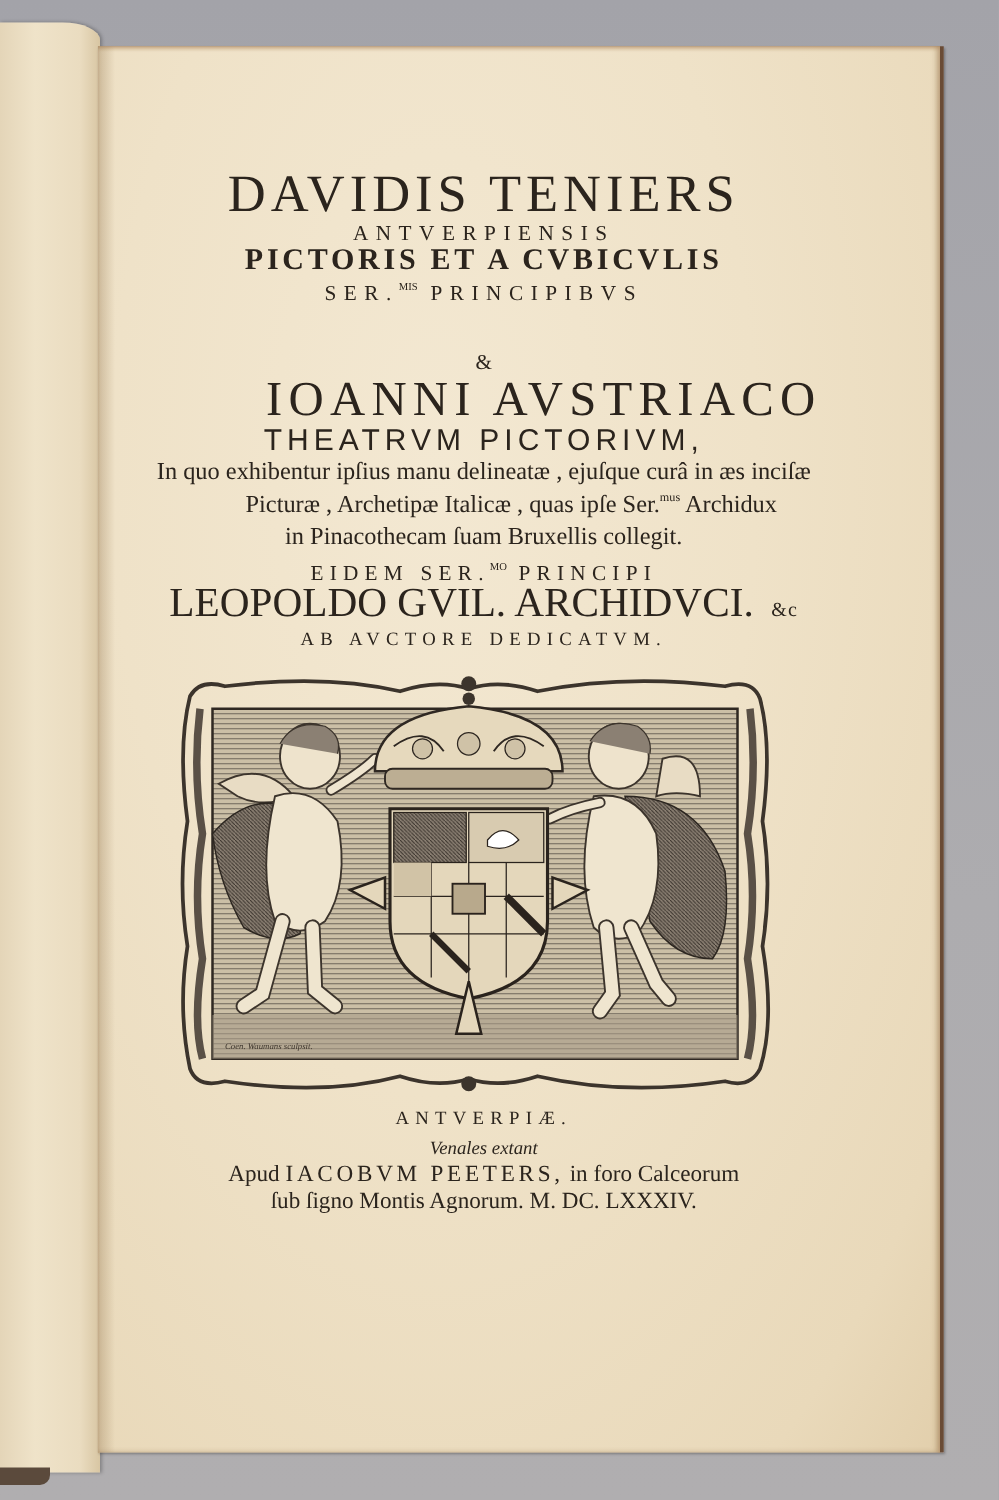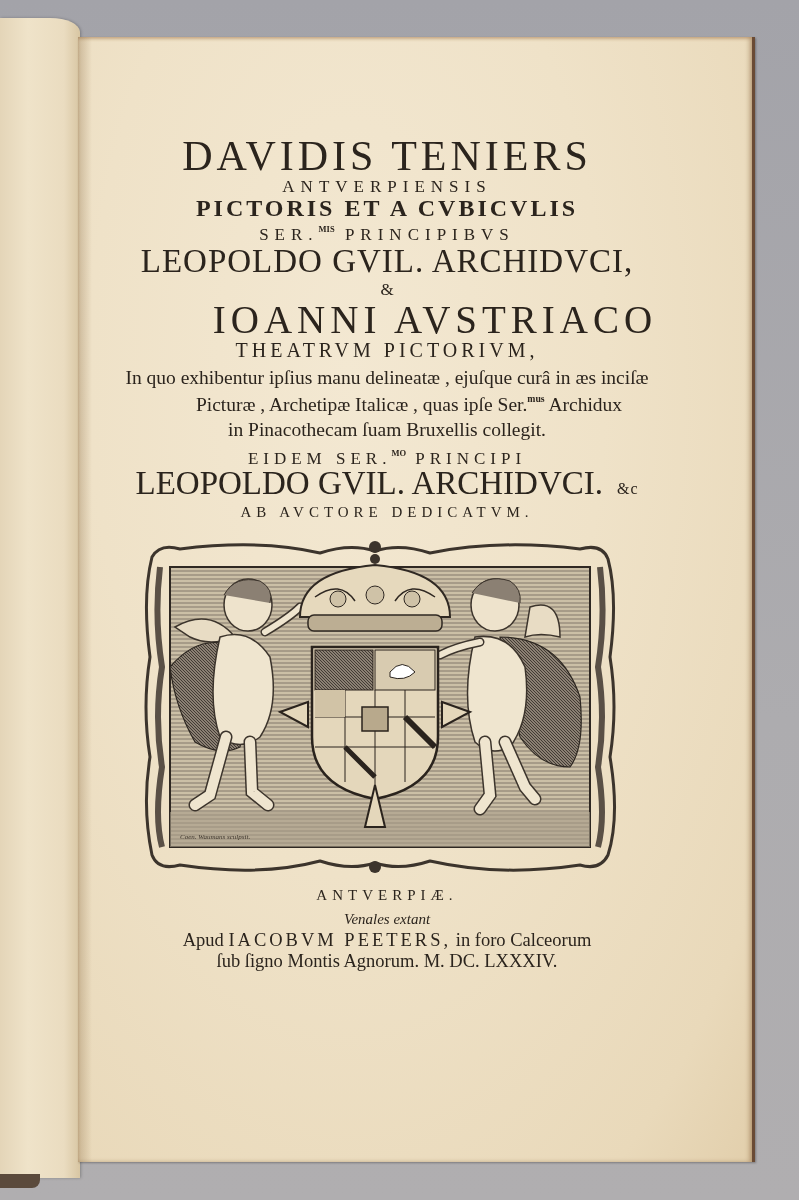--- a/index.html
+++ b/index.html
@@ -15,49 +15,48 @@
     border-right:3px solid #6a4b35;}
   .page-shadow{position:absolute;left:78px;top:37px;width:14px;height:1125px;background:linear-gradient(90deg,rgba(140,110,70,.35),rgba(0,0,0,0));}
   .text{position:absolute;left:0;width:618px;text-align:center;color:#2b241d;}
   .t-l1{top:95px;font-size:42px;letter-spacing:4px;font-family:"Liberation Serif",serif;}
   .t-l2{top:140px;font-size:17px;letter-spacing:6px;font-family:"Liberation Serif",serif;}
   .t-l3{top:158px;font-size:24px;letter-spacing:3px;font-family:"Liberation Serif",serif;font-weight:bold;}
   .t-l4{top:187px;font-size:17px;letter-spacing:6px;font-family:"Liberation Serif",serif;}
   .t-l5{top:206px;font-size:33px;letter-spacing:1px;font-family:"Liberation Serif",serif;}
   .t-l6{top:243px;font-size:17px;font-family:"Liberation Serif",serif;}
   .t-l7{top:260px;font-size:39px;letter-spacing:5px;font-family:"Liberation Serif",serif;margin-left:48px;}
-  .t-l8{top:302px;font-size:20px;letter-spacing:4px;font-family:Liberation Serif, serif;}
+  .t-l8{top:302px;font-size:24px;letter-spacing:4px;font-family:Liberation Sans, sans-serif;}
   .t-body{font-size:19.5px;font-family:"Liberation Serif",serif;}
   .t-b1{top:330px;} .t-b2{top:356px;margin-left:22px;} .t-b3{top:382px;}
   .t-l9{top:411px;font-size:17px;letter-spacing:5px;font-family:"Liberation Serif",serif;}
   .t-l10{top:428px;font-size:33px;font-family:"Liberation Serif",serif;}
   .t-l10 .etc{font-size:16px;margin-left:14px;letter-spacing:1px;}
   .t-l11{top:467px;font-size:15px;letter-spacing:5px;font-family:"Liberation Serif",serif;}
-  sup{font-size:.5em;vertical-align:.9em;letter-spacing:0;font-weight:bold;}
+  sup{font-size:.5em;vertical-align:.9em;letter-spacing:0;}
   .engr{position:absolute;left:62px;top:500px;width:480px;height:340px;}
   .t-im1{top:850px;font-size:15px;letter-spacing:5px;font-family:"Liberation Serif",serif;}
   .t-im2{top:874px;font-size:15px;font-style:italic;font-family:"Liberation Serif",serif;}
   .t-im3{top:893px;font-size:18.5px;font-family:"Liberation Serif",serif;}
   .t-im3 .caps{letter-spacing:3px;}
   .t-im4{top:914px;font-size:18.5px;font-family:"Liberation Serif",serif;}
   .t-im5{top:944px;font-size:15px;font-style:italic;font-family:"Liberation Serif",serif;}
   .signature{font-family:"Liberation Serif",serif;font-style:italic;}
 </style>
 </head>
 <body>
 
 <div class="bg"></div>
 <div class="left-page"></div>
 
 <div class="page">
   <div class="text t-l1">DAVIDIS TENIERS</div>
   <div class="text t-l2">ANTVERPIENSIS</div>
   <div class="text t-l3">PICTORIS ET A CVBICVLIS</div>
   <div class="text t-l4"><span>SER.</span><sup>MIS</sup><span> PRINCIPIBVS</span></div>
-  <div class="text t-l5">LEOPOLDO GVIL. ARCHIDVCI,</div>
   <div class="text t-l6">&amp;</div>
   <div class="text t-l7">IOANNI AVSTRIACO</div>
   <div class="text t-l8">THEATRVM PICTORIVM,</div>
 
   <div class="text t-body t-b1">In quo exhibentur ipſius manu delineatæ , ejuſque curâ in æs inciſæ</div>
   <div class="text t-body t-b2"><span>Picturæ , Archetipæ Italicæ , quas ipſe Ser.</span><sup>mus</sup><span> Archidux</span></div>
   <div class="text t-body t-b3">in Pinacothecam ſuam Bruxellis collegit.</div>
 
   <div class="text t-l9"><span>EIDEM SER.</span><sup>MO</sup><span> PRINCIPI</span></div>
   <div class="text t-l10"><span>LEOPOLDO GVIL. ARCHIDVCI.</span><span class="etc">&amp;c</span></div>

